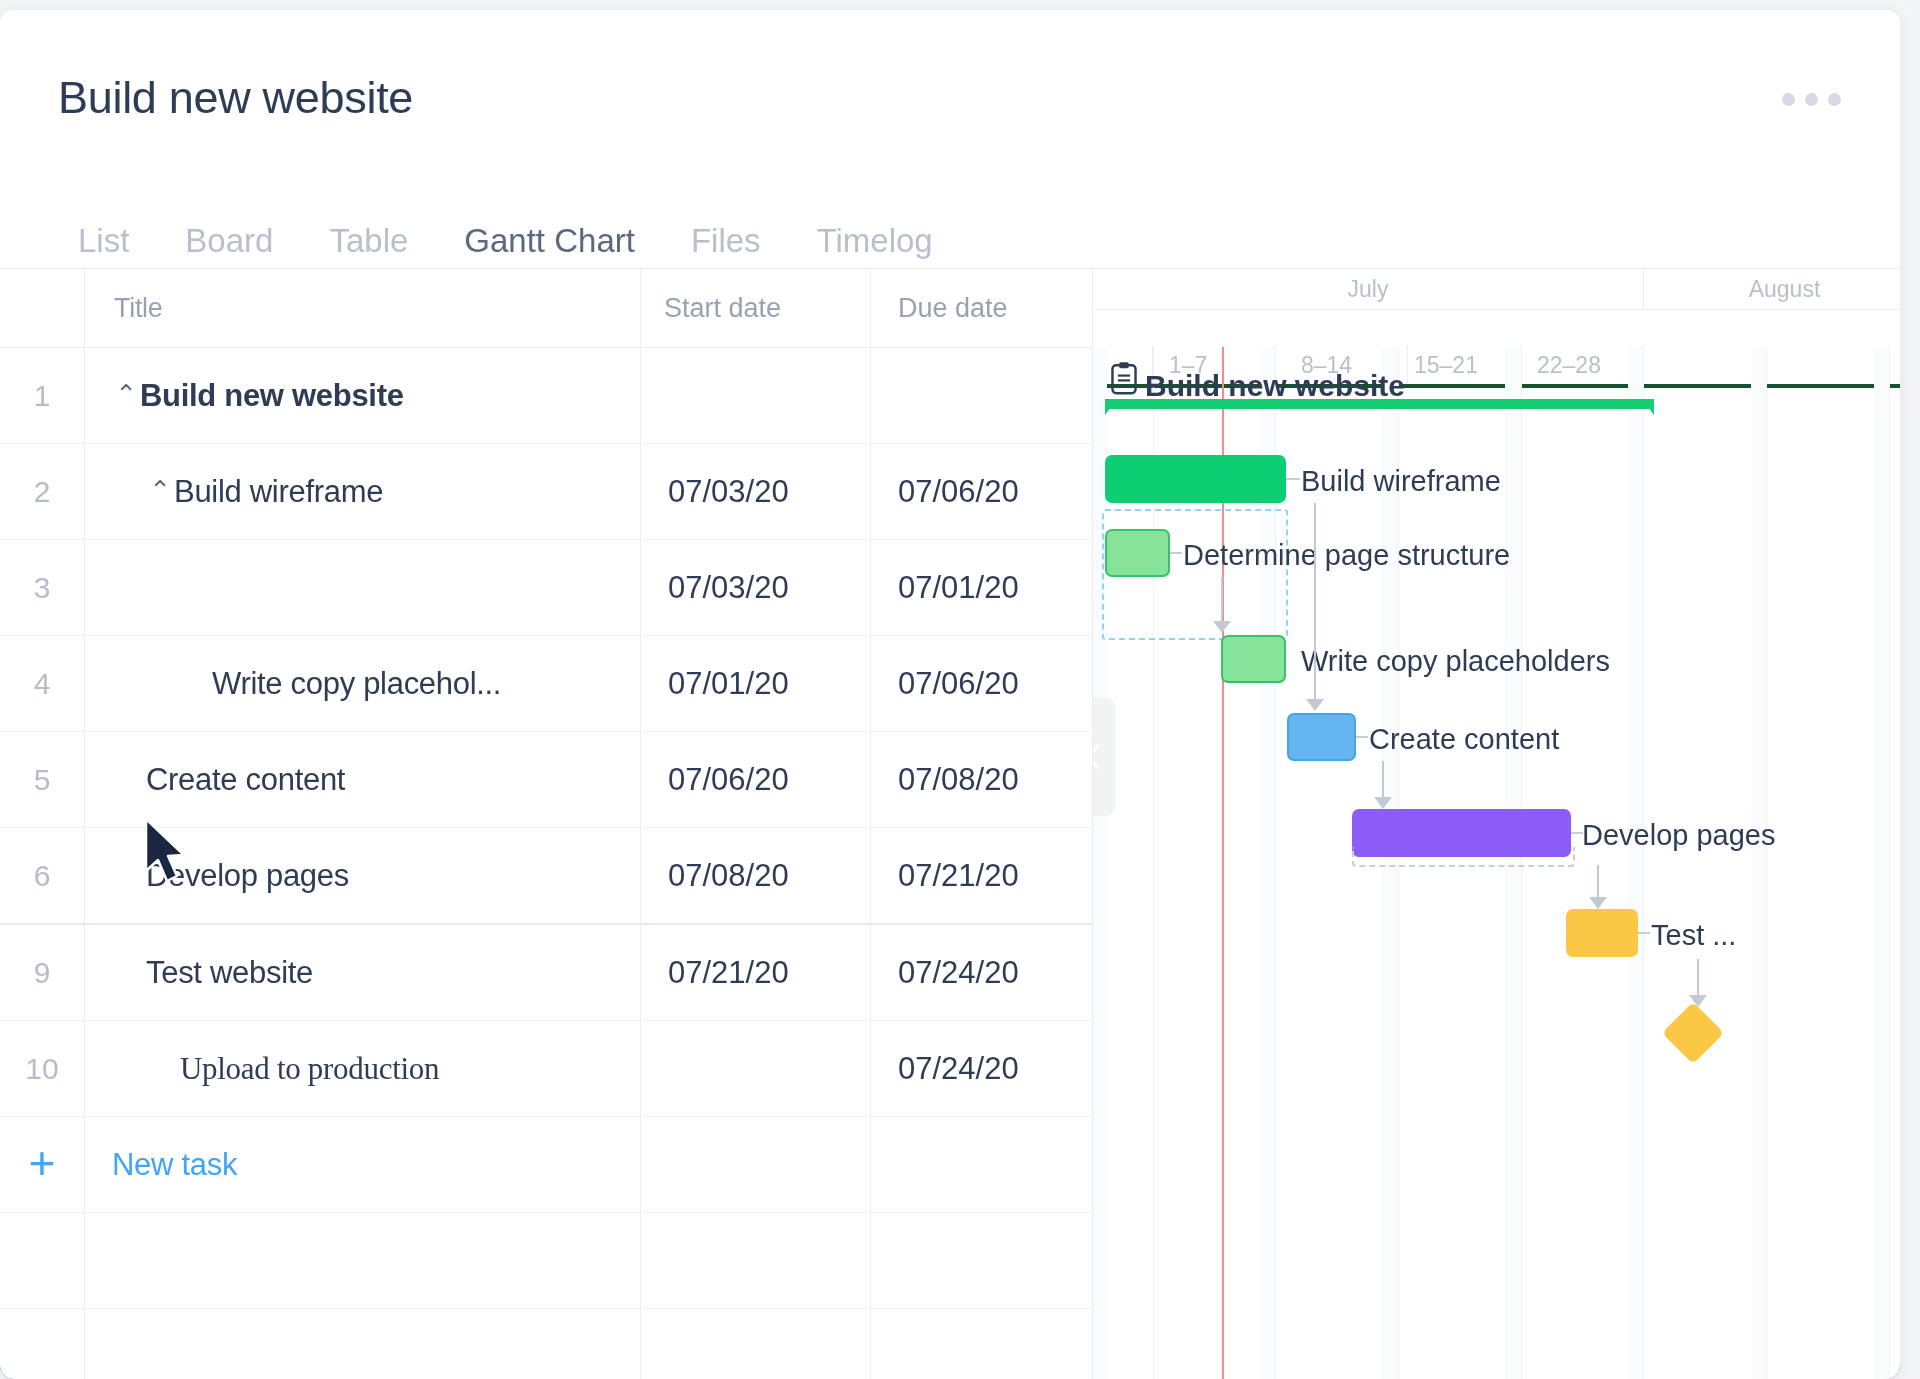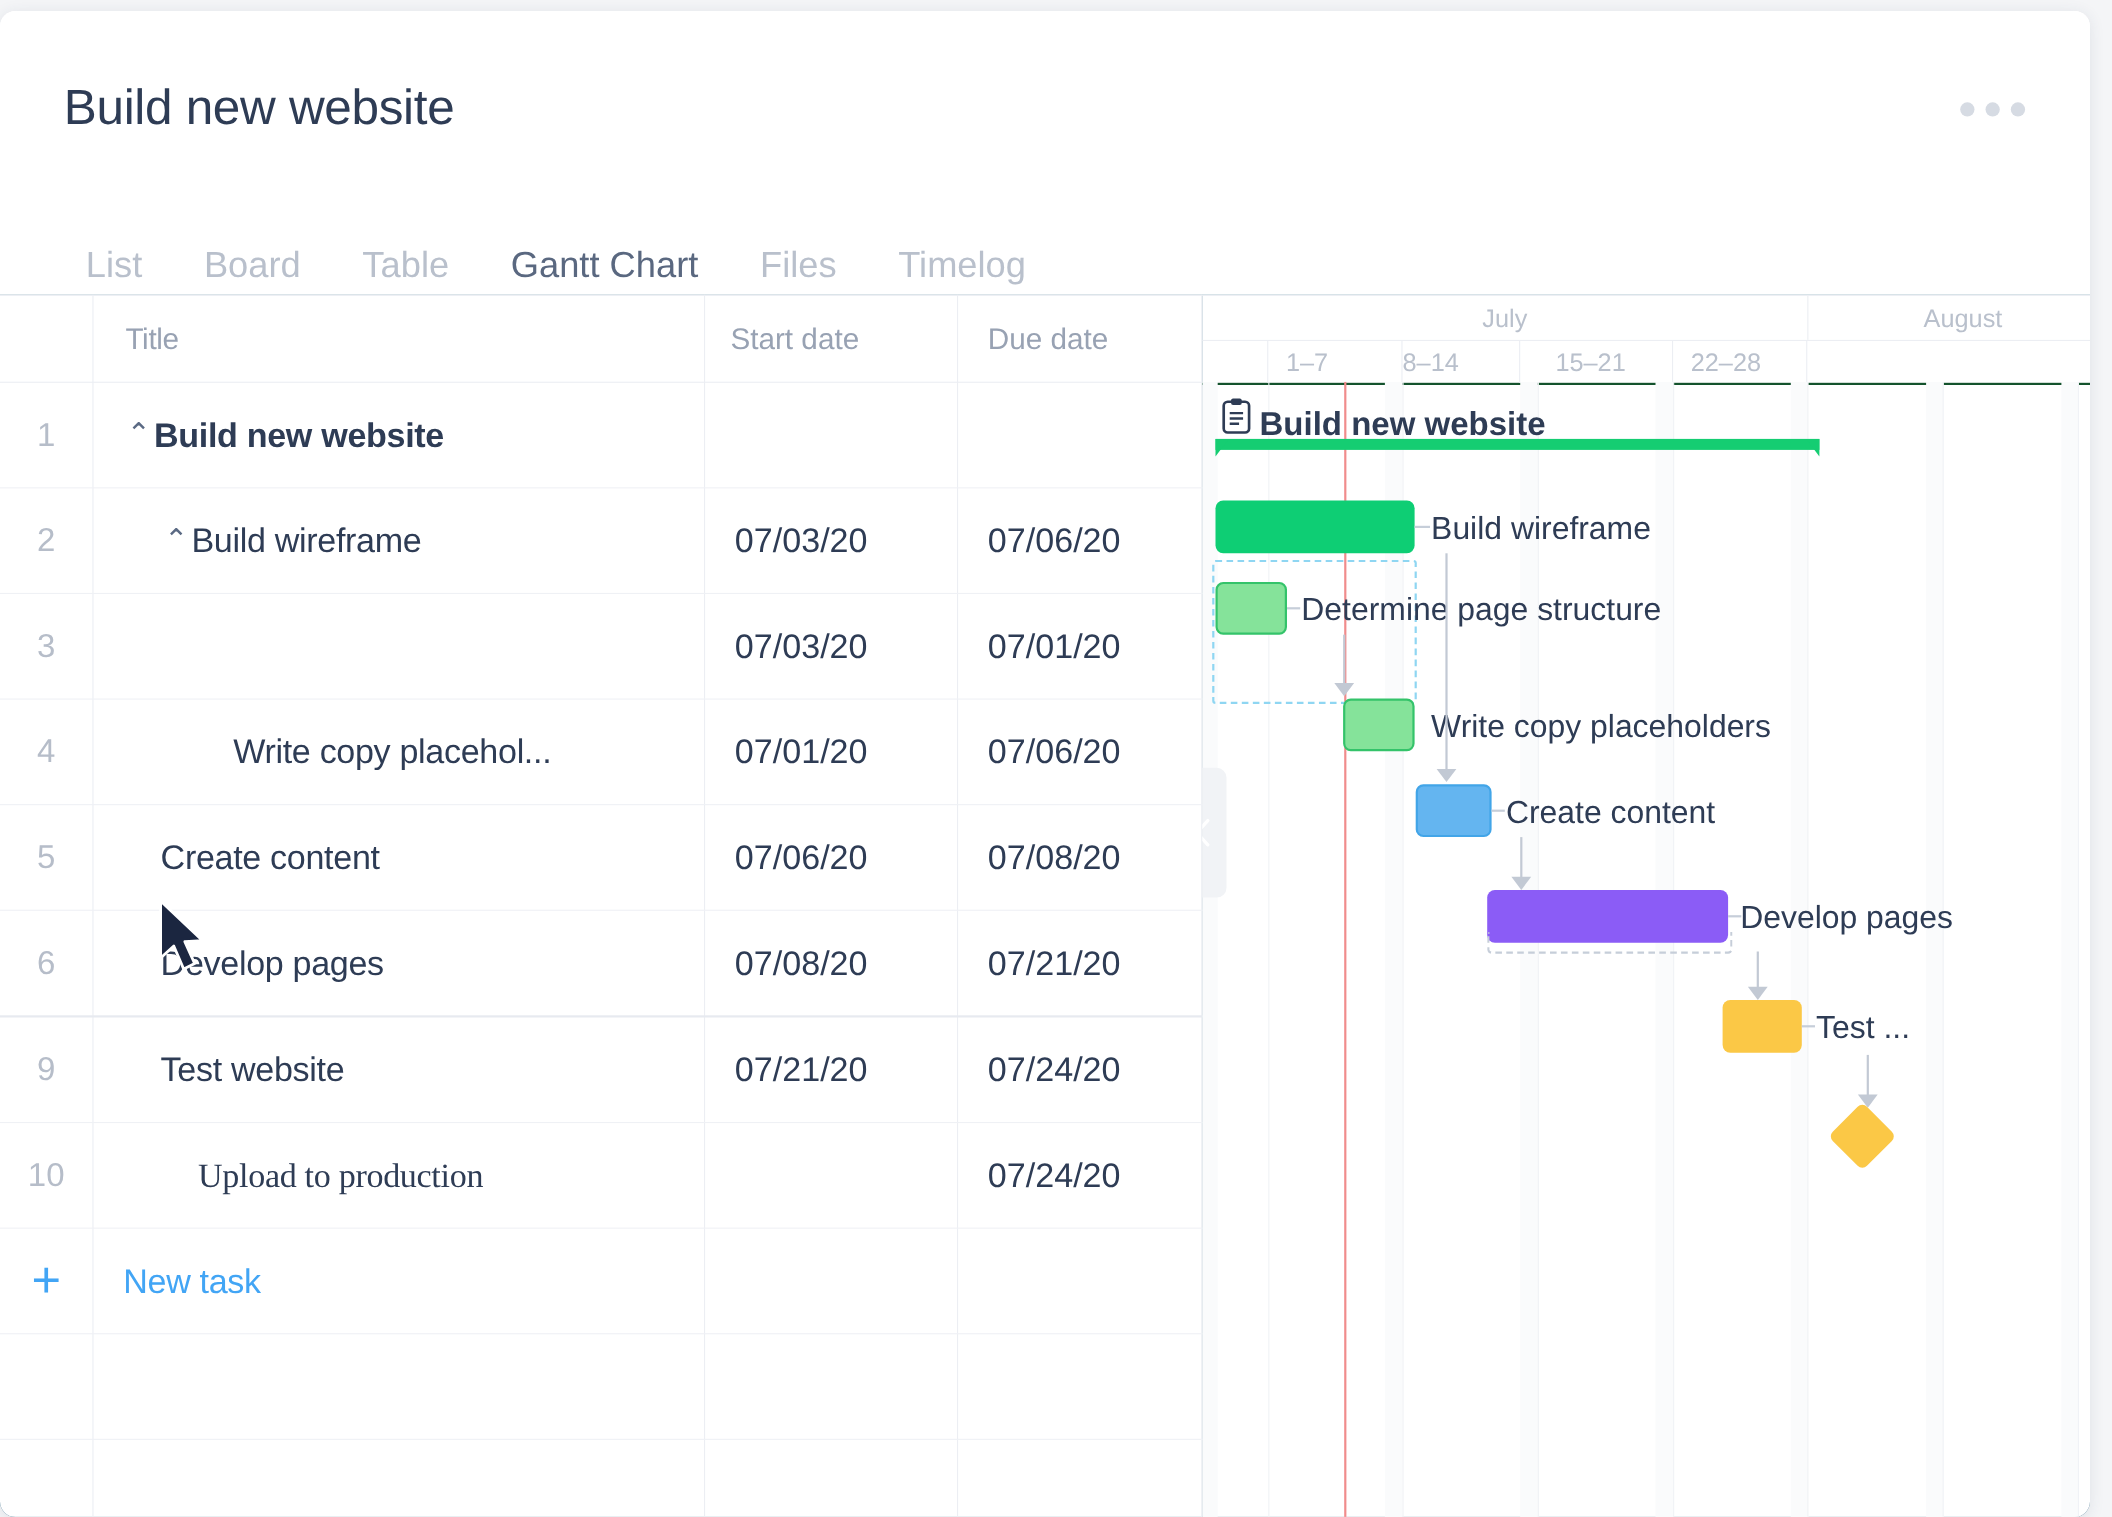--- a/index.html
+++ b/index.html
@@ -100,21 +100,21 @@
   .indent2b{padding-left:96px;font-family:Liberation Serif, serif;}
 
   .newtask .cell.title{color:#42a5f5;}
   .plus{
     position:absolute;left:0;width:84px;top:0;height:95px;line-height:92px;
     text-align:center;color:#42a5f5;font-size:46px;font-weight:300;cursor:pointer;
   }
 
   
   .monthrow{height:40px;position:relative;border-bottom:1px solid #eceef3;border-top:1px solid #eceef3;}
-  .weekrow{height:38px;position:relative;border-bottom:2px solid #14532d;}
+  .weekrow{height:38px;position:relative;border-bottom:4px solid #14532d;margin-top:36px;}
   .mcell,.wcell{
     position:absolute;top:0;bottom:0;
     border-right:1px solid #eceef3;
     font-size:23px;color:#b9c0cc;
     display:flex;align-items:center;
   }
   .mcell{justify-content:center;}
   .wcell{padding-left:16px;box-sizing:border-box;}
 
   .plot{position:absolute;left:0;right:0;top:79px;bottom:0;overflow:hidden;}
@@ -290,21 +290,21 @@
       </div>
 
       <div class="monthrow">
         <div class="mcell" style="left:0px;width:550px;">July</div>
         <div class="mcell" style="left:550px;width:283px;">August</div>
       </div>
 
       <div class="weekrow">
         <div class="wcell" style="left:0px;width:60px;"></div>
         <div class="wcell" style="left:60px;width:122px;">1–7</div>
-        <div class="wcell" style="left:166px;width:123px;">8–14</div>
+        <div class="wcell" style="left:192px;width:123px;">8–14</div>
         <div class="wcell" style="left:305px;width:123px;">15–21</div>
         <div class="wcell" style="left:428px;width:122px;">22–28</div>
         <div class="wcell" style="left:550px;width:283px;"></div>
       </div>
 
       <div class="plot">
 
         <div class="colband alt" style="left:0px;width:14px;"></div>
         <div class="colband alt" style="left:166px;width:16px;"></div>
         <div class="colband alt" style="left:289px;width:16px;"></div>

